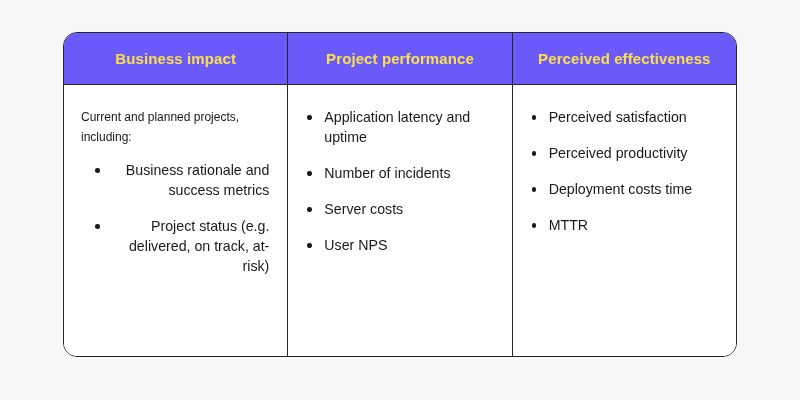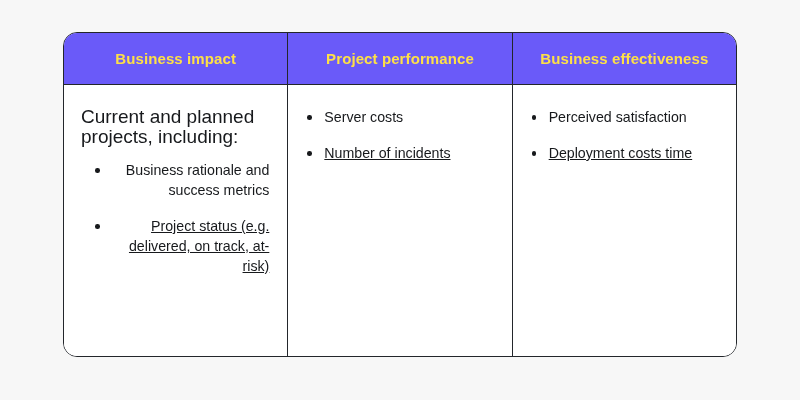--- a/index.html
+++ b/index.html
@@ -75,21 +75,21 @@
     flex: 1 1 0;
     padding: 22px 18px 18px 17px;
   }
 
   .body-cell + .body-cell {
     border-left: 1.4px solid #23262b;
   }
 
   
   .intro {
-    font-size: 19px;
+    font-size: 12px;
     line-height: 20px;
     color: #17191c;
   }
 
   ul.bullets {
     list-style: none;
     margin: 0;
     padding: 0;
   }
 
@@ -103,21 +103,20 @@
     position: relative;
     font-size: 14.2px;
     line-height: 20px;
     color: #17191c;
     padding-left: 19px;
     margin-bottom: 16px;
   }
 
   ul.bullets li:last-child {
     margin-bottom: 0;
-    text-decoration: underline;
   }
 
   ul.bullets li::before {
     content: "";
     position: absolute;
     left: 2px;
     top: 8px;
     width: 4.6px;
     height: 4.6px;
     background: #17191c;
@@ -127,42 +126,46 @@
 </head>
 <body>
 
 <div class="canvas">
 
   <div class="table-card">
 
     <div class="header-row">
       <div class="header-cell">Business impact</div>
       <div class="header-cell">Project performance</div>
-      <div class="header-cell">Business effectiveness</div>
+      <div class="header-cell">Perceived effectiveness</div>
     </div>
 
     <div class="body-row">
 
       <div class="body-cell">
         <div class="intro">Current and planned projects, including:</div>
         <ul class="bullets with-intro">
           <li>Business rationale and success metrics</li>
           <li>Project status (e.g. delivered, on track, at-risk)</li>
         </ul>
       </div>
 
       <div class="body-cell">
         <ul class="bullets">
+          <li>Application latency and uptime</li>
+          <li>Number of incidents</li>
           <li>Server costs</li>
-          <li>Number of incidents</li>
+          <li>User NPS</li>
         </ul>
       </div>
 
       <div class="body-cell">
         <ul class="bullets">
           <li>Perceived satisfaction</li>
+          <li>Perceived productivity</li>
           <li>Deployment costs time</li>
+          <li>MTTR</li>
         </ul>
       </div>
 
     </div>
   </div>
 </div>
 
 </body></html>

